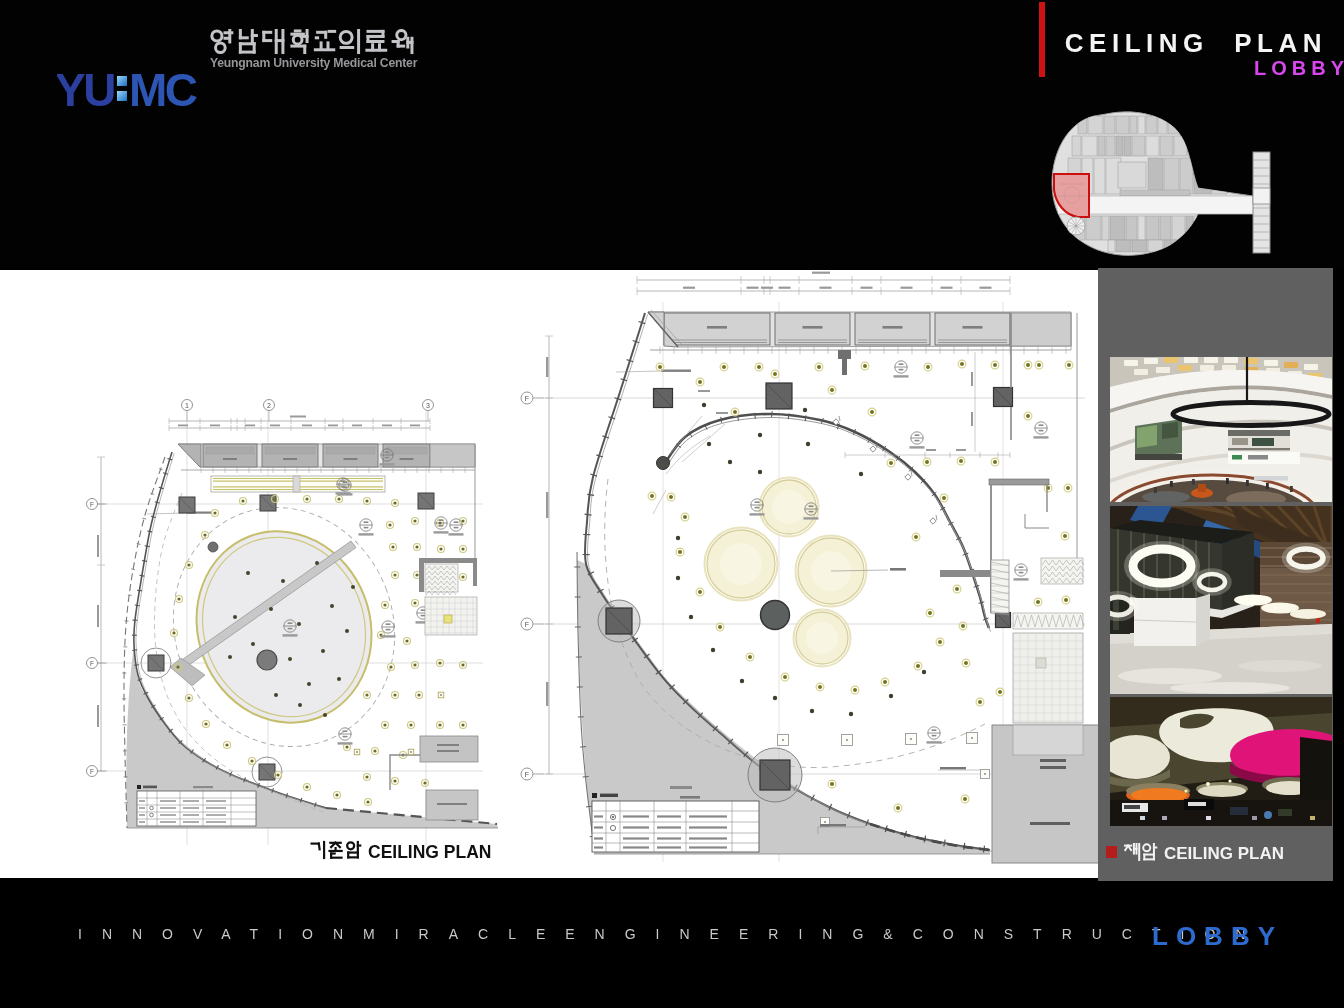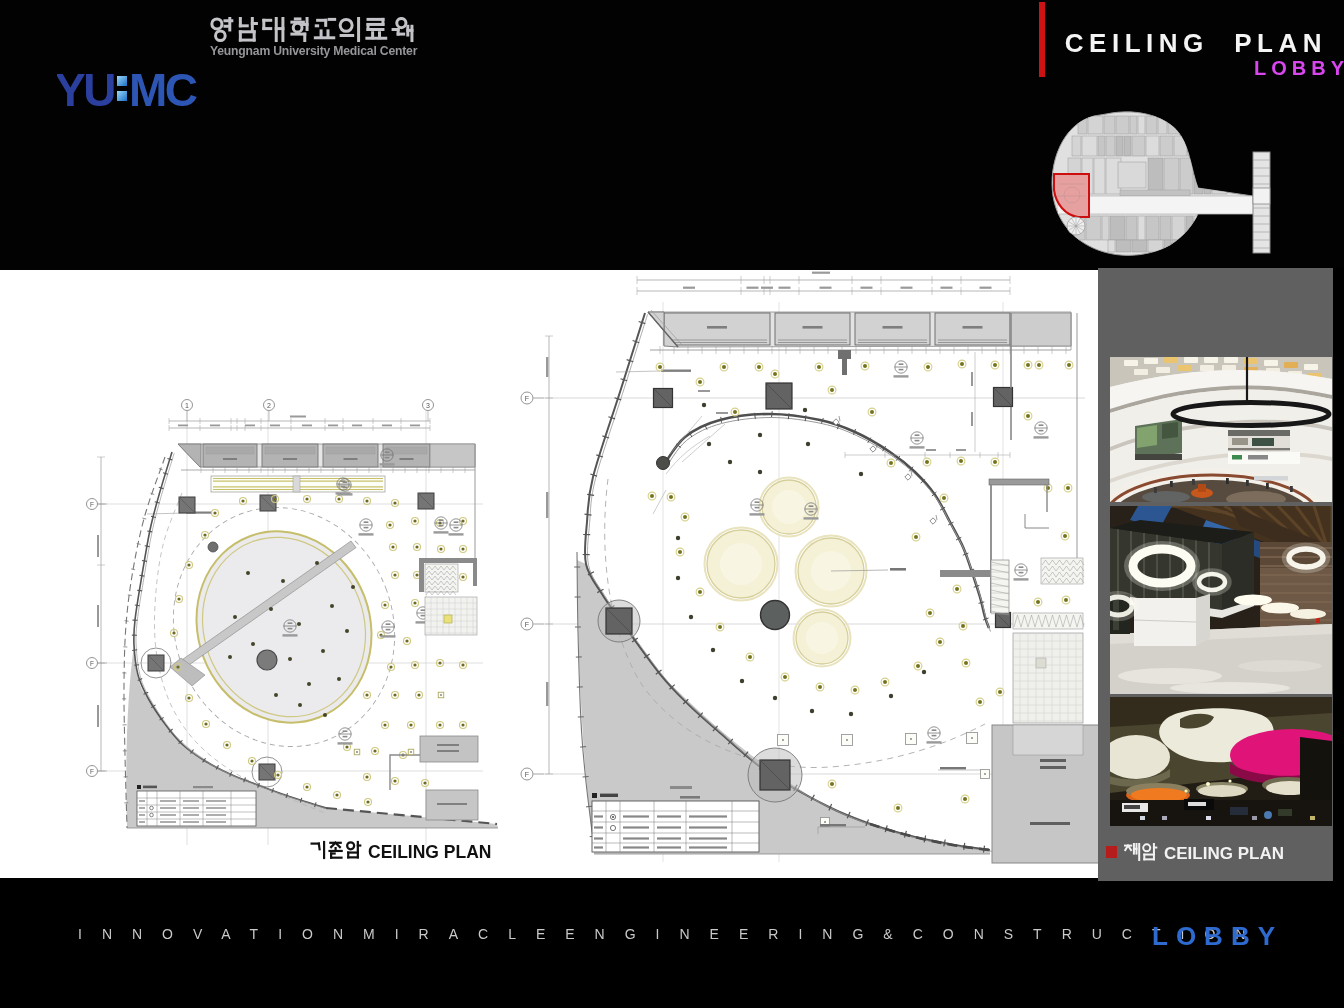--- a/index.html
+++ b/index.html
@@ -21,21 +21,21 @@
 </defs>
 <g font-family="Liberation Sans, sans-serif" font-weight="bold" font-size="46" letter-spacing="-2.5">
 <text x="-2" y="39" fill="#2b3f9e">YU</text>
 <text x="72" y="39" fill="#2c55b4">MC</text>
 </g>
 <rect x="60" y="9" width="10" height="10" fill="url(#lgblue)"></rect>
 <rect x="60" y="24" width="10" height="10" fill="url(#lgblue)"></rect>
 </svg>
 </div>
 
-<div class="abs" style="left:209px;top:17px;"><svg width="250" height="45" viewBox="0 0 250 45">
+<div class="abs" style="left:209px;top:29px;"><svg width="250" height="45" viewBox="0 0 250 45">
       <g transform="translate(1,1) scale(2.3)" stroke="#c4c4c8" stroke-width="1.3043478260869565" fill="none" stroke-linecap="square">
         <circle cx="3" cy="2.6" r="2.2"></circle>
         <line x1="6.5" y1="1.2" x2="9.5" y2="1.2"></line>
         <line x1="6.5" y1="3.6" x2="8.2" y2="3.6"></line>
         <line x1="8.6" y1="0" x2="8.6" y2="5.2"></line>
         <circle cx="4.5" cy="7.7" r="2.1"></circle>
       </g>
       <g transform="translate(26.76,1) scale(2.3)" stroke="#c4c4c8" stroke-width="1.3043478260869565" fill="none" stroke-linecap="square">
         <line x1="2" y1="0" x2="2" y2="3.4"></line>
         <line x1="2" y1="3.4" x2="5" y2="3.4"></line>

